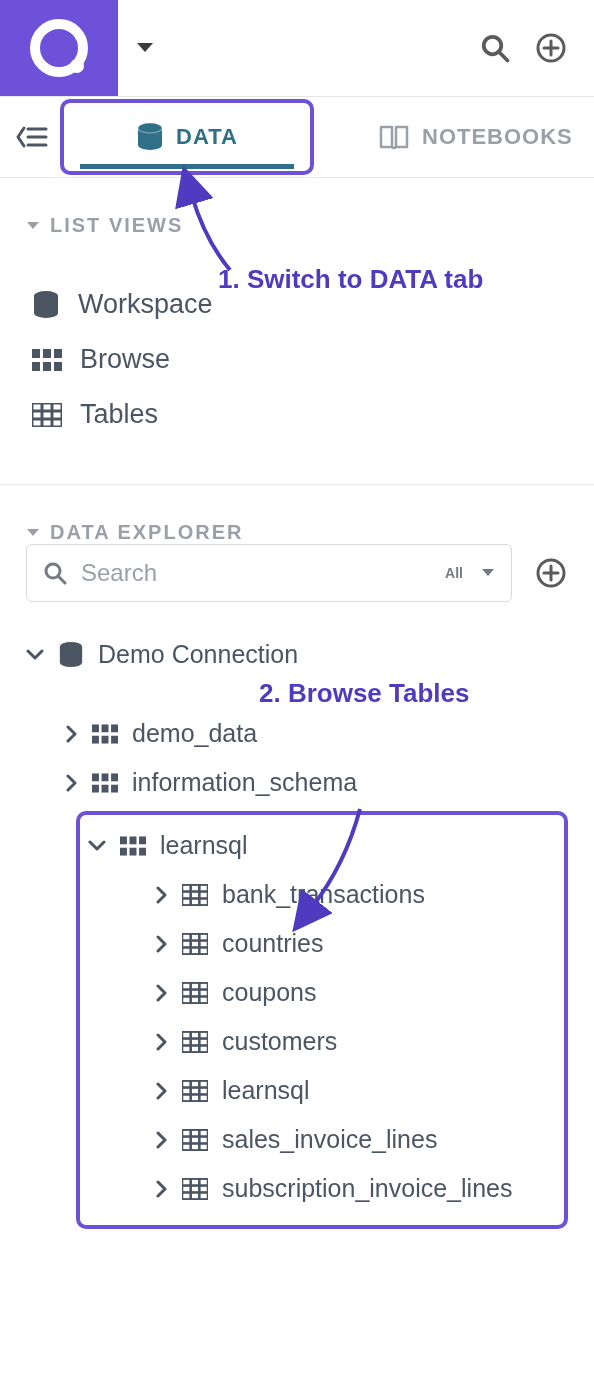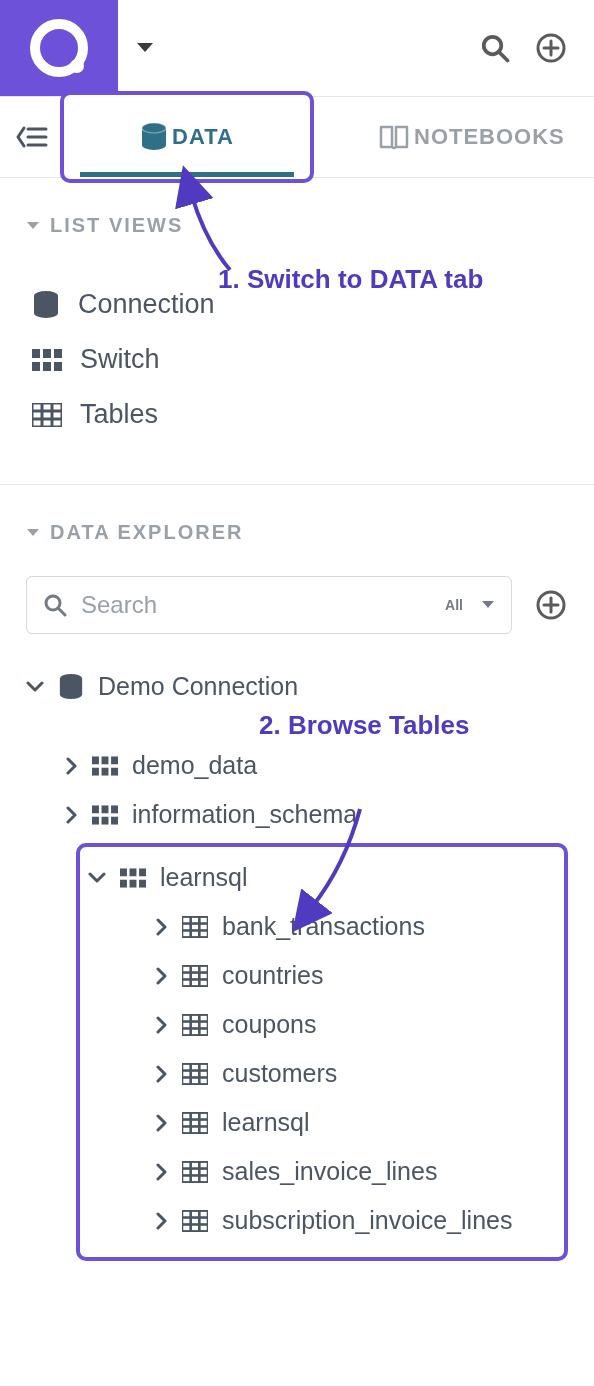--- a/index.html
+++ b/index.html
@@ -77,26 +77,26 @@
     width: 44px;
     display: flex;
     align-items: center;
     justify-content: flex-start;
     color: #4b5563;
   }
   .tab {
     display: flex;
     align-items: center;
     justify-content: center;
-    gap: 4px;
+    gap: 12px;
     font-size: 22px;
     font-weight: 700;
     letter-spacing: 1px;
     color: #9aa0a8;
-    height: 92px;
+    height: 76px;
     padding: 8px 20px;
     text-transform: uppercase;
   }
   .tab.active {
     color: #2f6f88;
     width: 254px;
     border: 4px solid #6E51D9;
     border-radius: 10px;
     position: relative;
     background: #fff;
@@ -133,21 +133,20 @@
     padding: 12px 0 12px 6px;
     font-weight: 500;
   }
 
   .divider { height: 1px; background: #e5e7eb; margin-top: 42px; }
 
   .search-row {
     display: flex;
     align-items: center;
     gap: 22px;
-    margin-top: 32px;
     justify-content: space-between;
   }
   .search-box {
     flex: 1;
     height: 58px;
     border: 1px solid #d6d9de;
     border-radius: 6px;
     display: flex;
     align-items: center;
     padding: 0 16px;
@@ -283,34 +282,34 @@
     <span>LIST VIEWS</span>
   </div>
   <div class="list-views-items">
     <div class="lv-item">
       <span class="ic">
         <svg width="28" height="30" viewBox="0 0 28 30">
             <ellipse cx="14" cy="6" rx="12" ry="5" fill="#4b5563"></ellipse>
             <path d="M2 6 V23 a12 5 0 0 0 24 0 V6" fill="#4b5563"></path>
           </svg>
       </span>
-      <span>Connection</span>
+      <span>Workspace</span>
     </div>
     <div class="lv-item">
       <span class="ic">
         <svg width="30" height="22" viewBox="0 0 30 22">
             <rect x="0" y="0" width="8" height="9" fill="#4b5563"></rect>
             <rect x="11" y="0" width="8" height="9" fill="#4b5563"></rect>
             <rect x="22" y="0" width="8" height="9" fill="#4b5563"></rect>
             <rect x="0" y="13" width="8" height="9" fill="#4b5563"></rect>
             <rect x="11" y="13" width="8" height="9" fill="#4b5563"></rect>
             <rect x="22" y="13" width="8" height="9" fill="#4b5563"></rect>
           </svg>
       </span>
-      <span>Switch</span>
+      <span>Browse</span>
     </div>
     <div class="lv-item">
       <span class="ic">
         <svg width="30" height="24" viewBox="0 0 30 24">
             <rect x="0" y="0" width="30" height="24" fill="none" stroke="#4b5563" stroke-width="3"></rect>
             <line x1="0" y1="8" x2="30" y2="8" stroke="#4b5563" stroke-width="3"></line>
             <line x1="0" y1="16" x2="30" y2="16" stroke="#4b5563" stroke-width="3"></line>
             <line x1="10" y1="0" x2="10" y2="24" stroke="#4b5563" stroke-width="3"></line>
             <line x1="20" y1="0" x2="20" y2="24" stroke="#4b5563" stroke-width="3"></line>
           </svg>

